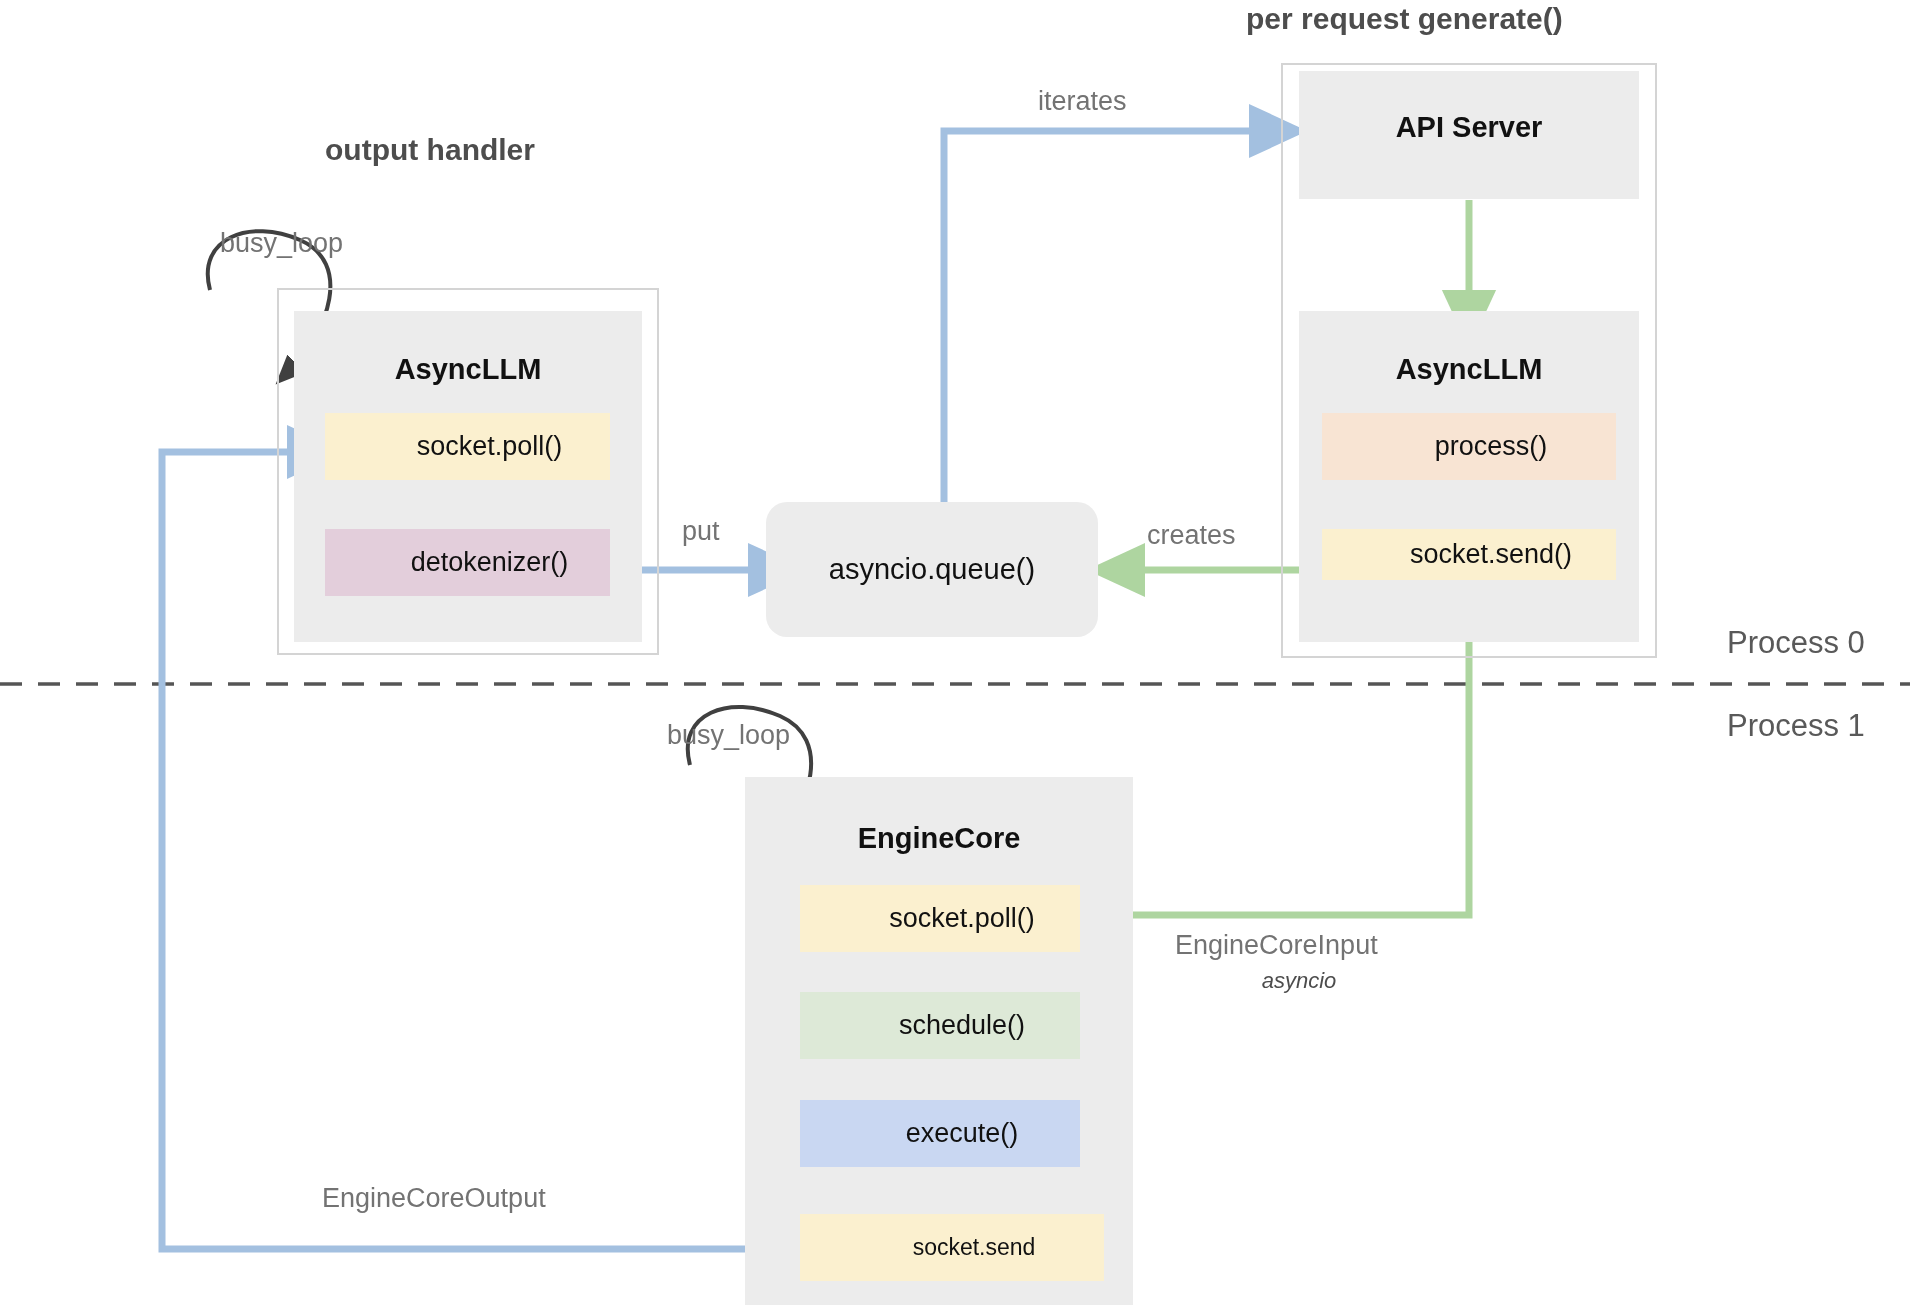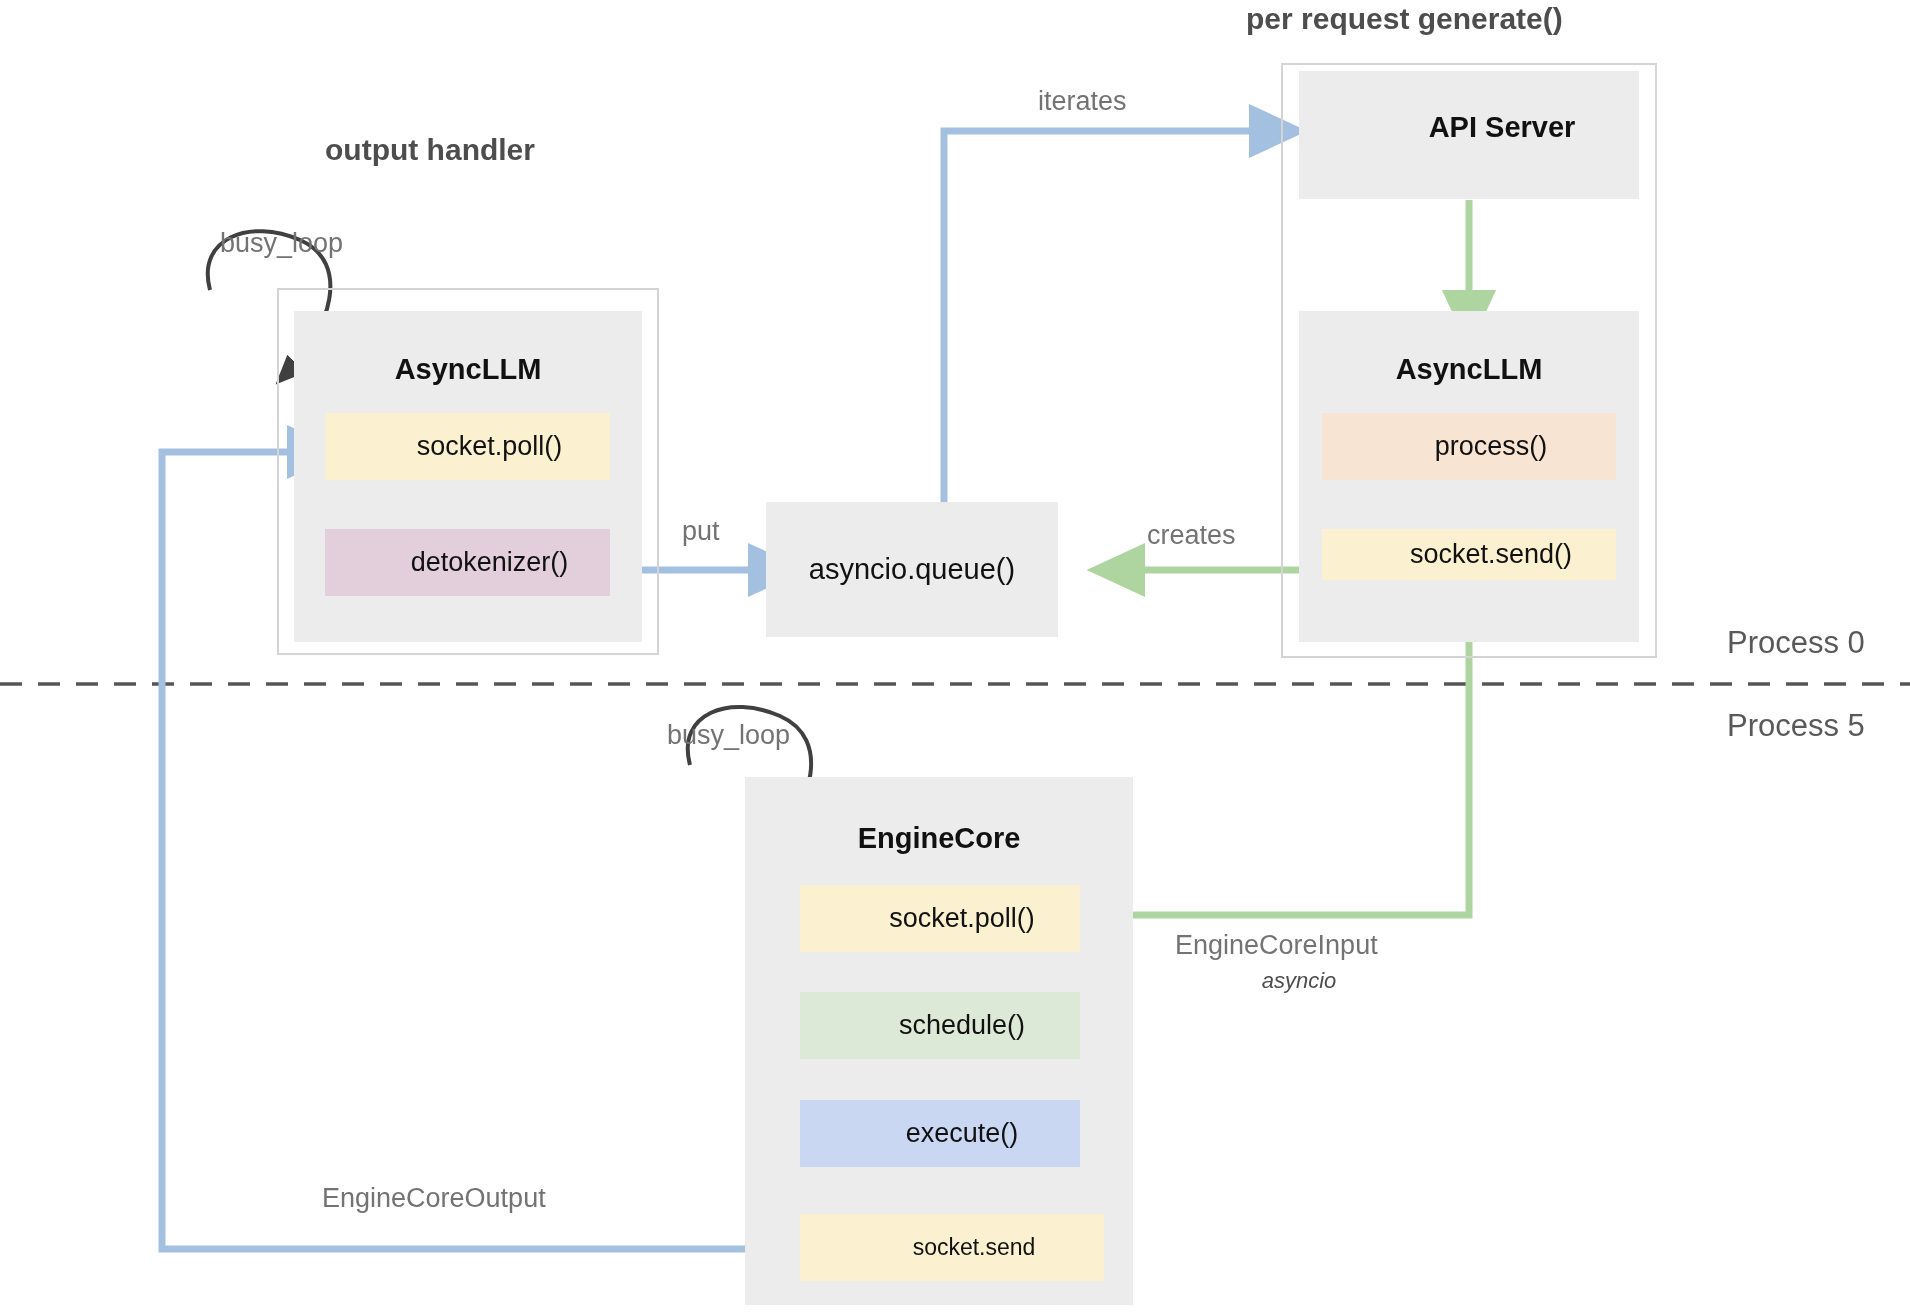--- a/index.html
+++ b/index.html
@@ -61,25 +61,25 @@
   <div class="panel" style="left:277px;top:288px;width:382px;height:367px;"></div>
 
   <div class="modbox" style="left:294px;top:311px;width:348px;height:331px;">
     <div class="modtitle" style="top:42px;font-size:29px;">AsyncLLM</div>
   </div>
 
   <div class="chip" style="left:325px;top:413px;width:285px;height:67px;background:#fbf0cf;font-size:27px;">socket.poll()</div>
 
   <div class="chip" style="left:325px;top:529px;width:285px;height:67px;background:#e3cedb;font-size:27px;">detokenizer()</div>
 
-  <div class="plainbox" style="left:766px;top:502px;width:292px;height:135px;font-size:29px;">asyncio.queue()</div>
+  <div class="plainbox" style="left:766px;top:502px;width:332px;height:135px;font-size:29px;border-radius:21px;">asyncio.queue()</div>
 
   <div class="panel" style="left:1281px;top:63px;width:376px;height:595px;"></div>
 
-  <div class="modbox" style="left:1299px;top:71px;width:340px;height:128px;padding-left:33px;">
+  <div class="modbox" style="left:1299px;top:71px;width:340px;height:128px;">
     <div class="modtitle" style="top:40px;font-size:29px;">API Server</div>
   </div>
 
   <div class="modbox" style="left:1299px;top:311px;width:340px;height:331px;">
     <div class="modtitle" style="top:42px;font-size:29px;">AsyncLLM</div>
   </div>
 
   <div class="chip" style="left:1322px;top:413px;width:294px;height:67px;background:#f8e4d3;font-size:27px;">process()</div>
 
   <div class="chip" style="left:1322px;top:529px;width:294px;height:51px;background:#fbf0cf;font-size:27px;">socket.send()</div>
@@ -107,15 +107,15 @@
   <div class="edgelabel" style="left:1147px;top:520px;font-size:27px;">creates</div>
 
   <div class="edgelabel" style="left:1175px;top:930px;font-size:27px;">EngineCoreInput</div>
 
   <div class="subital" style="left:1175px;top:968px;width:248px;font-size:22px;">asyncio</div>
 
   <div class="edgelabel" style="left:322px;top:1183px;font-size:27px;">EngineCoreOutput</div>
 
   <div class="proclabel" style="left:1727px;top:625px;font-size:31px;">Process 0</div>
 
-  <div class="proclabel" style="left:1727px;top:708px;font-size:31px;">Process 5</div>
+  <div class="proclabel" style="left:1727px;top:708px;font-size:31px;">Process 1</div>
 
 </div>
 
 </body></html>

